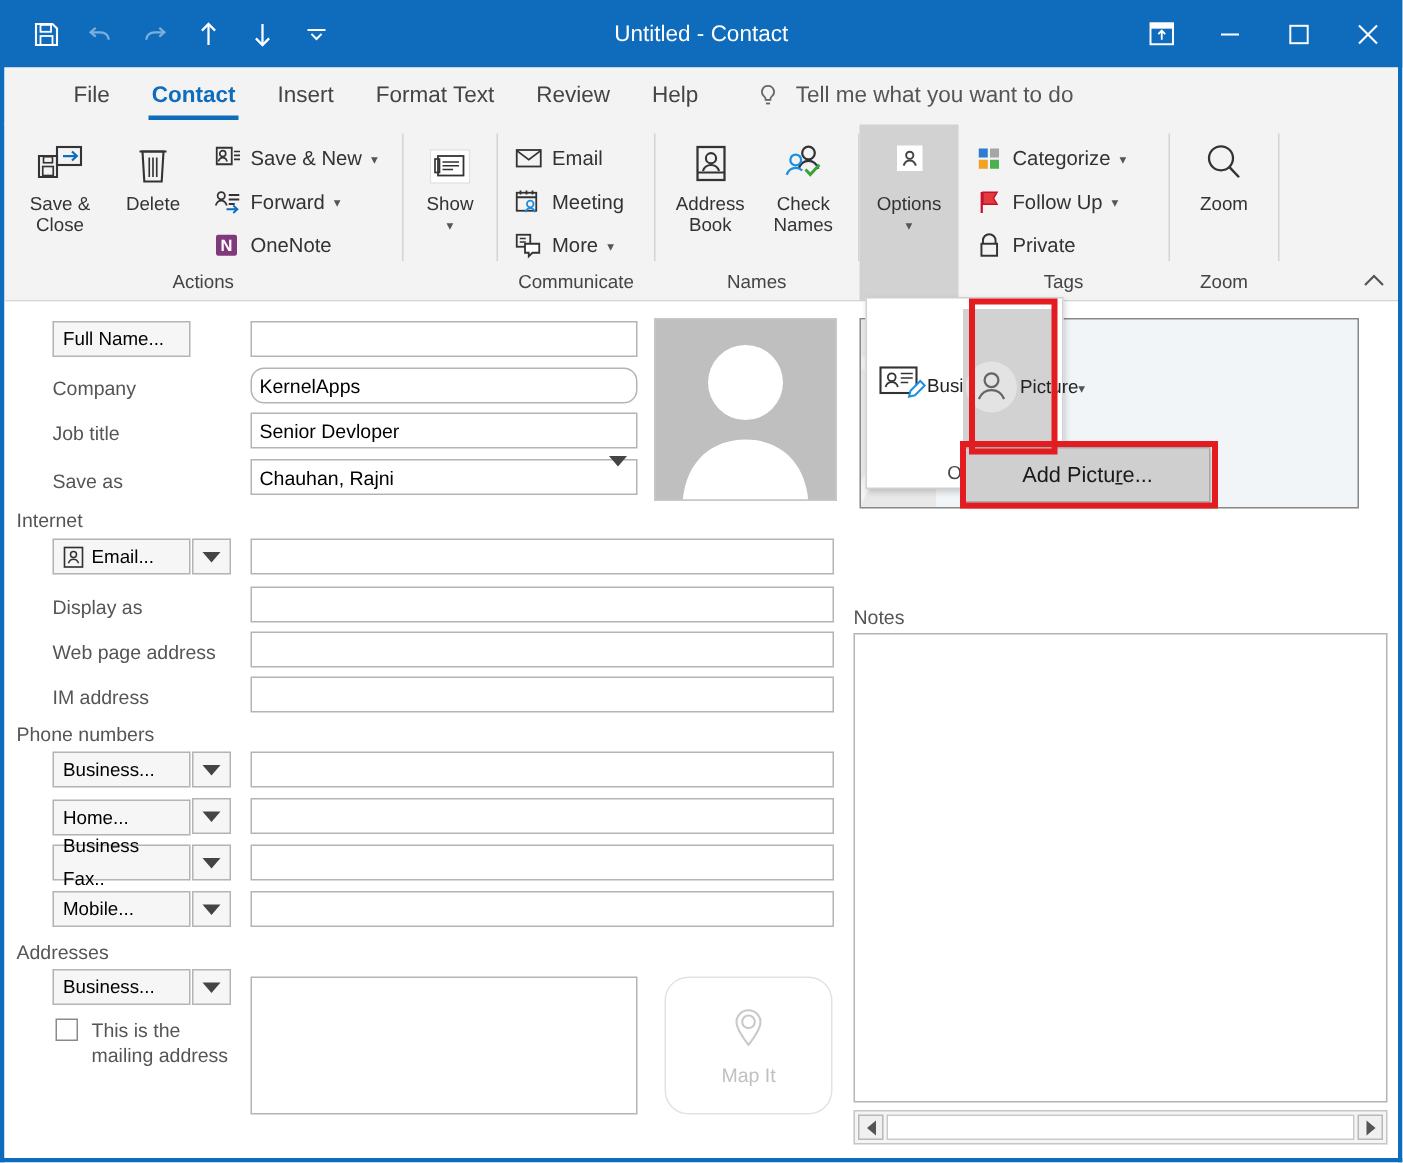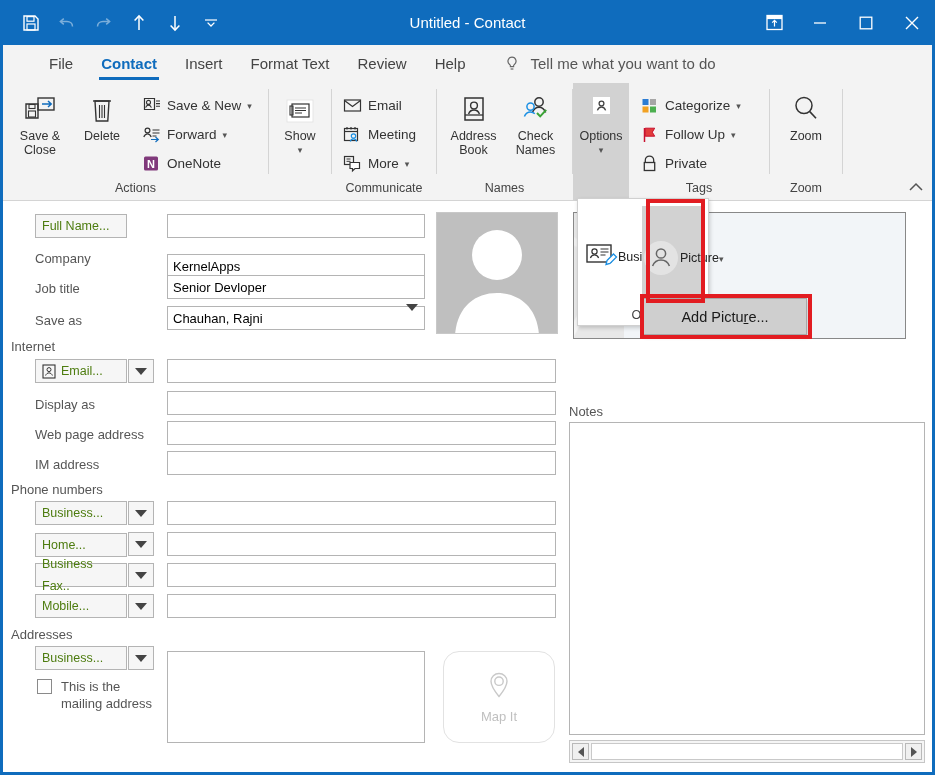--- a/index.html
+++ b/index.html
@@ -98,21 +98,21 @@
     background:#fff;
   }
   .lbl { position:absolute; font-size:13px; color:#555; }
   .txt {
     position:absolute; border:1px solid #b4b4b4; background:#fff;
     font-size:13px; color:#000; padding:0 5px; line-height:22px; height:24px;
     font-family:"Liberation Sans", sans-serif;
   }
   .btnfield {
     position:absolute; border:1px solid #b4b4b4; background:#f6f6f6;
-    font-size:12.5px; color:#4d7c0f; height:24px; line-height:22px;
+    font-size:12.5px; color:#000000; height:24px; line-height:22px;
     display:flex; align-items:center; padding:4px 6px;
   }
   .ddbtn {
     position:absolute; border:1px solid #b4b4b4; background:#f6f6f6;
     width:26px; height:24px; display:flex; align-items:center; justify-content:center;
   }
   .caret { width:0;height:0;border-left:6px solid transparent;border-right:6px solid transparent;border-top:7px solid #444; }
   .combo {
     position:absolute; border:1px solid #b4b4b4; background:#fff; height:24px;
     display:flex; align-items:center; font-size:13px; color:#000; padding-left:5px;
@@ -454,21 +454,21 @@
           </span>
           <span>Check</span>
           <span>Names</span>
         </div>
       </div>
       <div class="rlabel">Names</div>
     </div>
 
     <div class="rsep"></div>
 
-    <div class="rgroup opt-group" style="width:56px">
+    <div class="rgroup opt-group" style="width:66px">
       <div class="rbody" style="justify-content:center">
         <div class="bigbtn">
           <span class="ic">
             <svg width="36" height="34" viewBox="0 0 36 34">
                 <rect x="10" y="3" width="17" height="17" fill="#fff"></rect>
                 <circle cx="18.5" cy="9.5" r="2.4" fill="none" stroke="#444" stroke-width="1.3"></circle>
                 <path d="M14.4 16.4c.8-2.3 2.4-3.4 4.1-3.4s3.3 1.1 4.1 3.4" fill="none" stroke="#444" stroke-width="1.3"></path>
               </svg>
           </span>
           <span>Options</span>
@@ -542,21 +542,21 @@
         </svg>
     </div>
   </div>
 
   <div class="form">
 
     <div class="btnfield" style="left:32px; top:13px; width:92px; justify-content:flex-start;">Full Name...</div>
     <input class="txt" style="left: 164px; top: 13px; width: 258px;">
 
     <div class="lbl" style="left:32px; top:50px;">Company</div>
-    <input class="txt" style="left: 164px; top: 53px; width: 258px;" value="KernelApps">
+    <input class="txt" style="left: 164px; top: 44px; width: 258px; border-radius: 9px;" value="KernelApps">
 
     <div class="lbl" style="left:32px; top:80px;">Job title</div>
     <input class="txt" style="left: 164px; top: 74px; width: 258px;" value="Senior Devloper">
 
     <div class="lbl" style="left:32px; top:112px;">Save as</div>
     <div class="combo" style="left:164px; top:105px; width:258px;">
       <span>Chauhan, Rajni</span>
       <span class="carwrap"><span class="caret"></span></span>
     </div>
 

